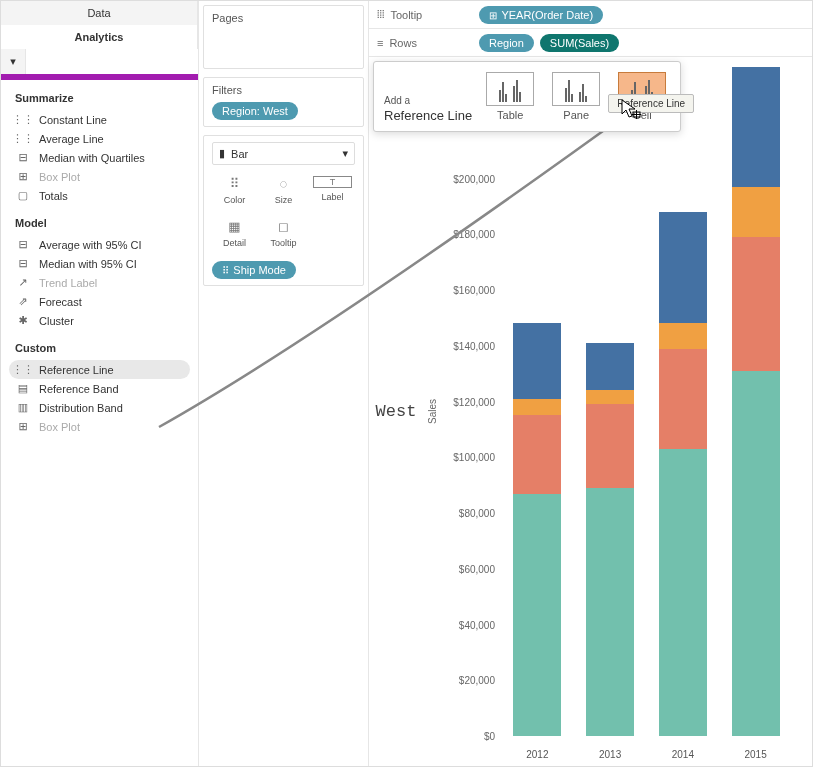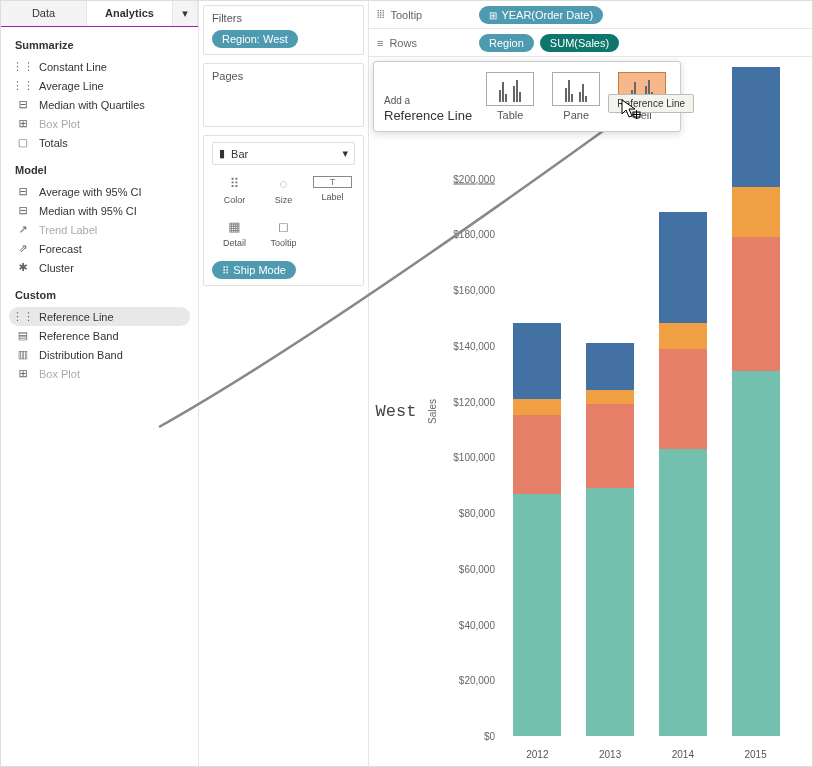--- a/index.html
+++ b/index.html
@@ -1,18 +1,18 @@
 <!DOCTYPE html>
 <html><head>
 <meta charset="utf-8">
 <style>
   * { box-sizing: border-box; margin: 0; padding: 0; font-family: -apple-system, "Segoe UI", Arial, sans-serif; font-size: 11px; }
   body { width: 813px; height: 767px; background: #fff; display: flex; border: 1px solid #ddd; position: relative; color: #333; }
   .sidebar { width: 198px; border-right: 1px solid #e6e6e6; display: flex; flex-direction: column; }
-  .tabs { display: flex; border-bottom: 1px solid #a21caf; }
+  .tabs { display: flex; border-bottom: 6px solid #a21caf; flex-direction: column; }
   .tab { flex: 1; padding: 6px 12px; text-align: center; background: #f4f4f4; border-right: 1px solid #e6e6e6; cursor: pointer; }
   .tab.active { background: #fff; font-weight: bold; }
   .dd-toggle { width: 18px; flex: 0 0 18px; display:flex; align-items:center; justify-content:center; }
   .section-head { font-weight: bold; padding: 12px 14px 6px; color:#333; }
   .ana-item { display:flex; align-items:center; gap:8px; padding: 3px 14px; cursor: pointer; color:#333; }
   .ana-item.disabled { color:#aaa; }
   .ana-item.hl { background:#e8e8e8; border-radius:10px; margin:0 8px; padding:3px 6px; }
   .ana-icon { width:16px; display:flex; justify-content:center; color:#666; }
   .midcol { width: 170px; display:flex; flex-direction:column; gap:8px; padding:4px; border-right:1px solid #e6e6e6; }
   .card { border:1px solid #e0e0e0; border-radius:2px; padding:6px 8px; background:#fff; }
@@ -132,26 +132,26 @@
         <span>Distribution Band</span>
       </div>
       <div class="ana-item disabled">
         <span class="ana-icon">⊞</span>
         <span>Box Plot</span>
       </div>
     </div>
 </div>
 
 <div class="midcol">
+  <div class="card" style="height:64px">
+    <div class="card-title">Pages</div>
+  </div>
   <div class="card">
     <div class="card-title">Filters</div>
     <span class="pill">Region: West</span>
-  </div>
-  <div class="card" style="height:64px">
-    <div class="card-title">Pages</div>
   </div>
   <div class="card">
     <div class="marks-select">
       <span style="display:flex;gap:6px;align-items:center;">
           <span>▮</span>
           <span>Bar</span>
         </span>
       <span>▾</span>
     </div>
     <div class="marks-grid">
@@ -244,21 +244,21 @@
     </div>
 
     <div class="rowlabel">West</div>
     <div class="ylabel-wrap">
         <div class="ylabel">Sales</div>
       </div>
     <div class="plot">
       <div class="yaxis" id="yaxis">
           <span class="ytick" style="bottom: 100%;">$240,000</span>
           <span class="ytick" style="bottom: 91.6667%;">$220,000</span>
-          <span class="ytick" style="bottom: 83.3333%; text-decoration: underline;">$200,000</span>
+          <span class="ytick" style="bottom: 83.3333%;">$200,000</span>
           <span class="ytick" style="bottom: 75%;">$180,000</span>
           <span class="ytick" style="bottom: 66.6667%;">$160,000</span>
           <span class="ytick" style="bottom: 58.3333%;">$140,000</span>
           <span class="ytick" style="bottom: 50%; margin-left: 43px;">$120,000</span>
           <span class="ytick" style="bottom: 41.6667%;">$100,000</span>
           <span class="ytick" style="bottom: 33.3333%;">$80,000</span>
           <span class="ytick" style="bottom: 25%;">$60,000</span>
           <span class="ytick" style="bottom: 16.6667%;">$40,000</span>
           <span class="ytick" style="bottom: 8.33333%;">$20,000</span>
           <span class="ytick" style="bottom: 0%;">$0</span>

